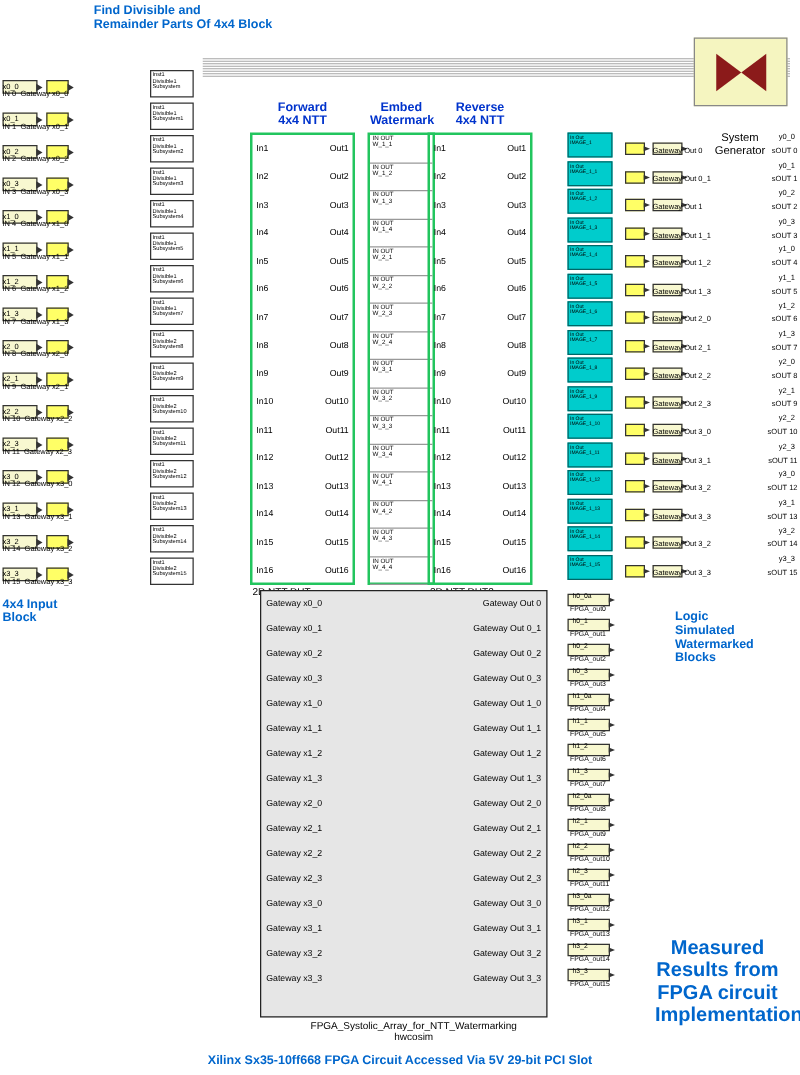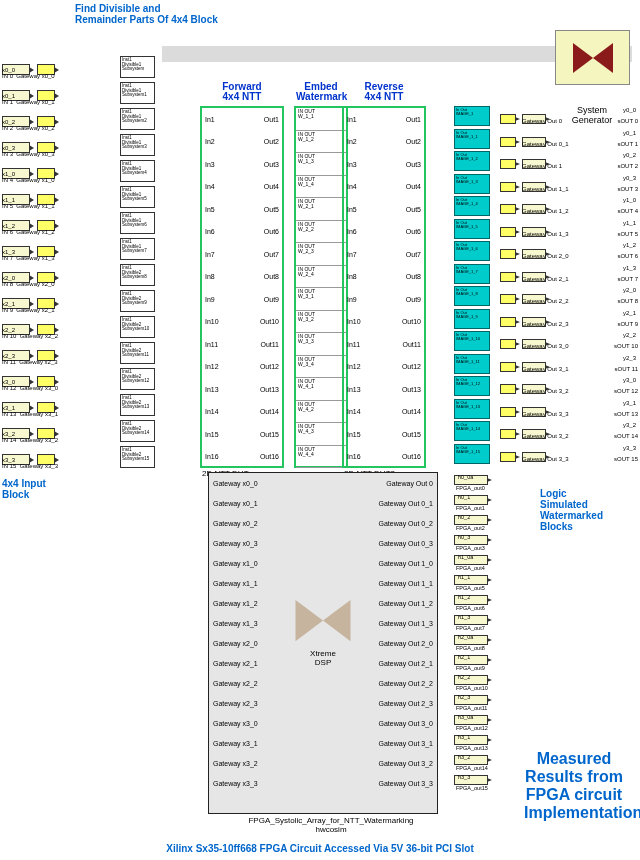--- a/index.html
+++ b/index.html
@@ -790,30 +790,23 @@
       </div>
       <div class="fpga-row">
         <span>Gateway x3_2</span>
         <span>Gateway Out 3_2</span>
       </div>
       <div class="fpga-row">
         <span>Gateway x3_3</span>
         <span>Gateway Out 3_3</span>
       </div>
     </div>
-  <div class="fpga-logo">
-    <svg viewBox="0 0 100 80">
-      <polygon points="10,10 50,40 10,70" fill="#8b5a1a"></polygon>
-      <polygon points="90,10 50,40 90,70" fill="#8b5a1a"></polygon>
-    </svg>
-    <div style="font-size:8px;">Xtreme<br>DSP</div>
-  </div>
 </div>
 <div class="fpga-caption">FPGA_Systolic_Array_for_NTT_Watermarking<br>hwcosim</div>
-<div class="fpga-bottom-title">Xilinx Sx35-10ff668 FPGA Circuit Accessed Via 5V 36-bit PCI Slot</div>
+<div class="fpga-bottom-title">Xilinx Sx35-10ff668 FPGA Circuit Accessed Via 5V 29-bit PCI Slot</div>
 
 <div class="hco-col" id="hco-col">
     <div class="hco-row">
       <div class="hco-port"></div>
     <div class="hco-label">h0_0a</div>
     <div class="hco-fpga">FPGA_out0</div>
     </div>
     <div class="hco-row">
       <div class="hco-port"></div>
     <div class="hco-label">h0_1</div>

